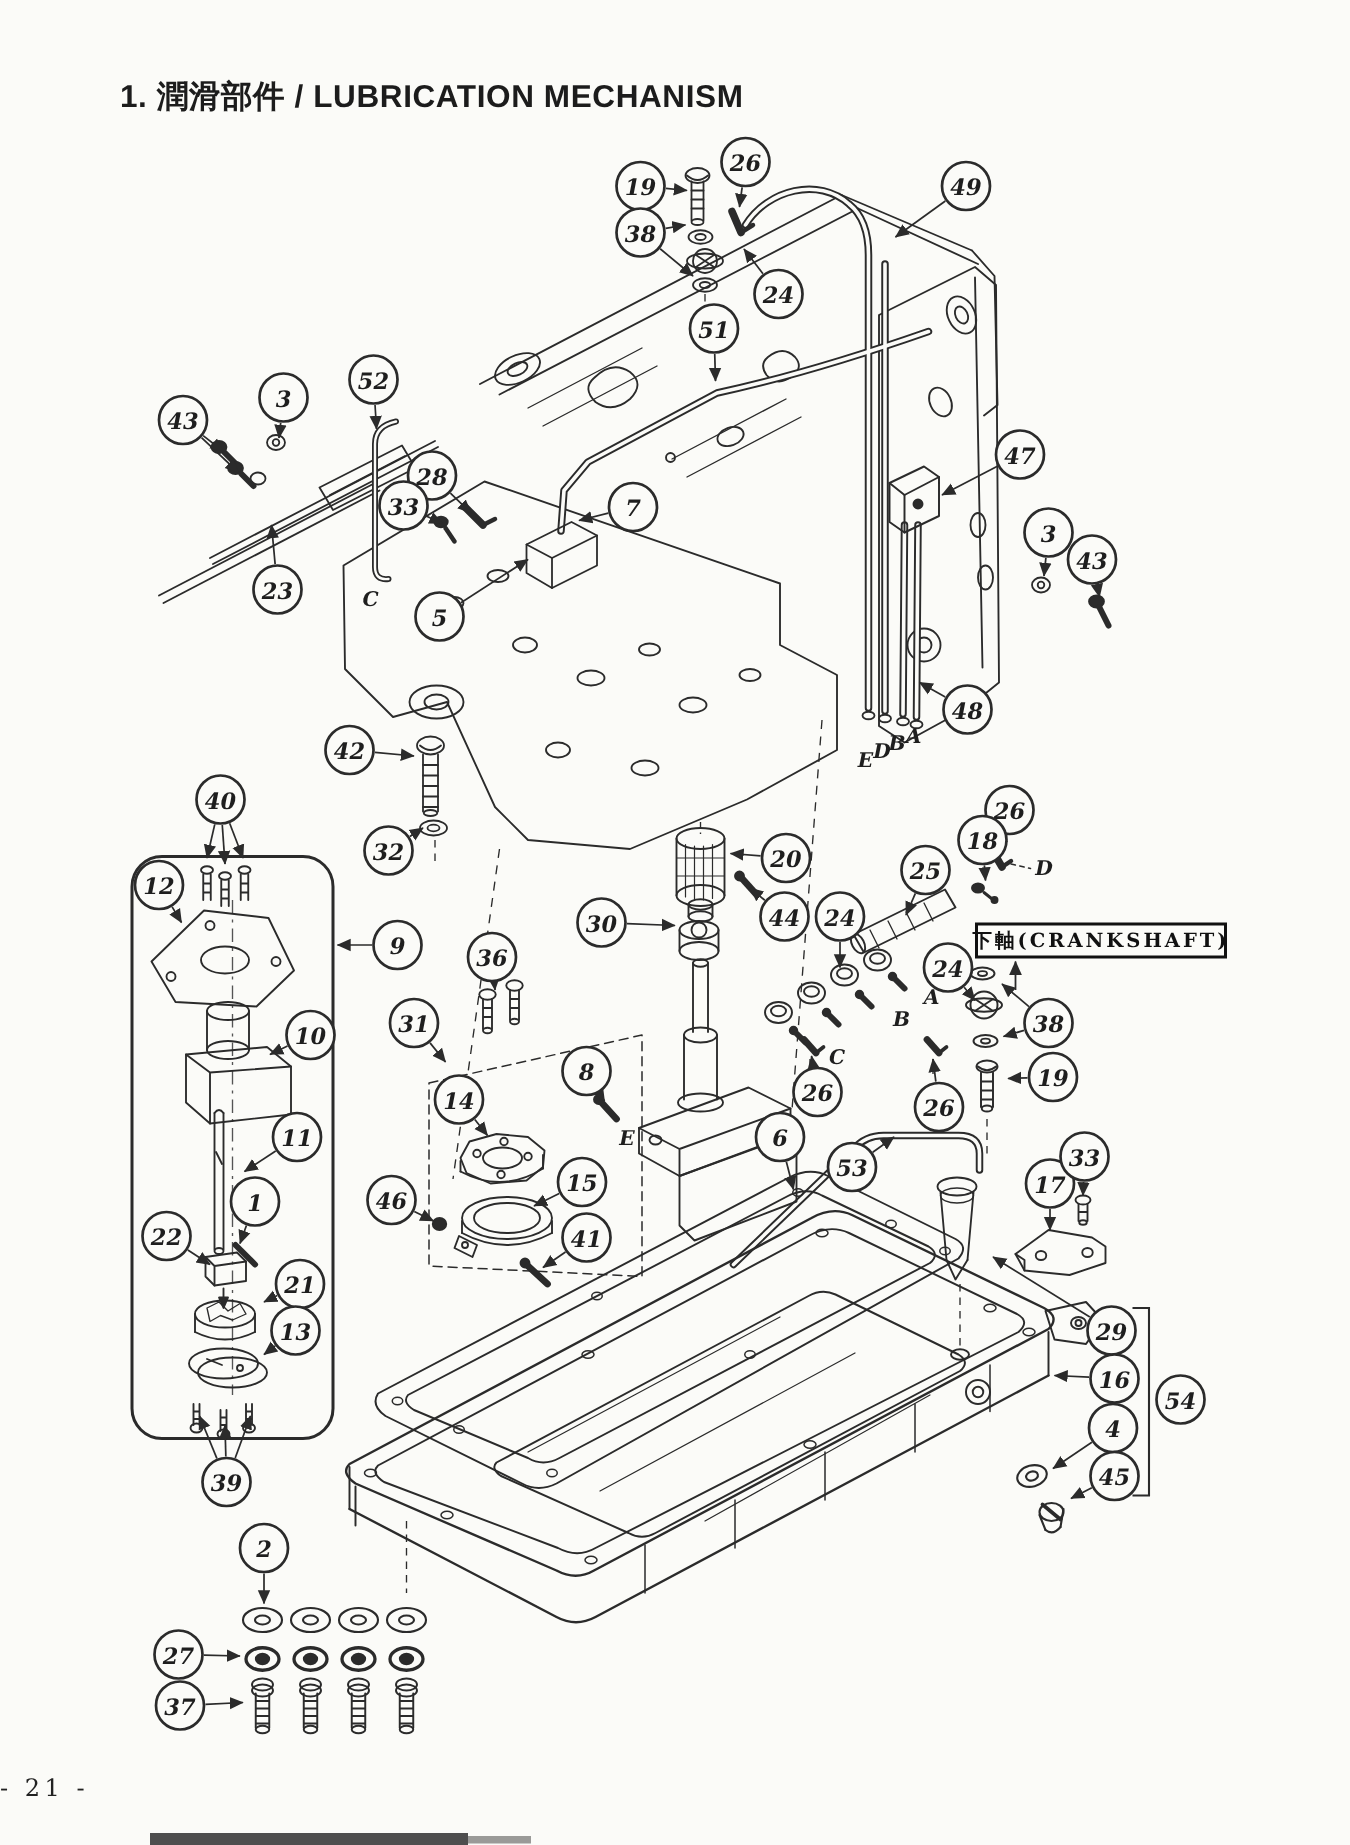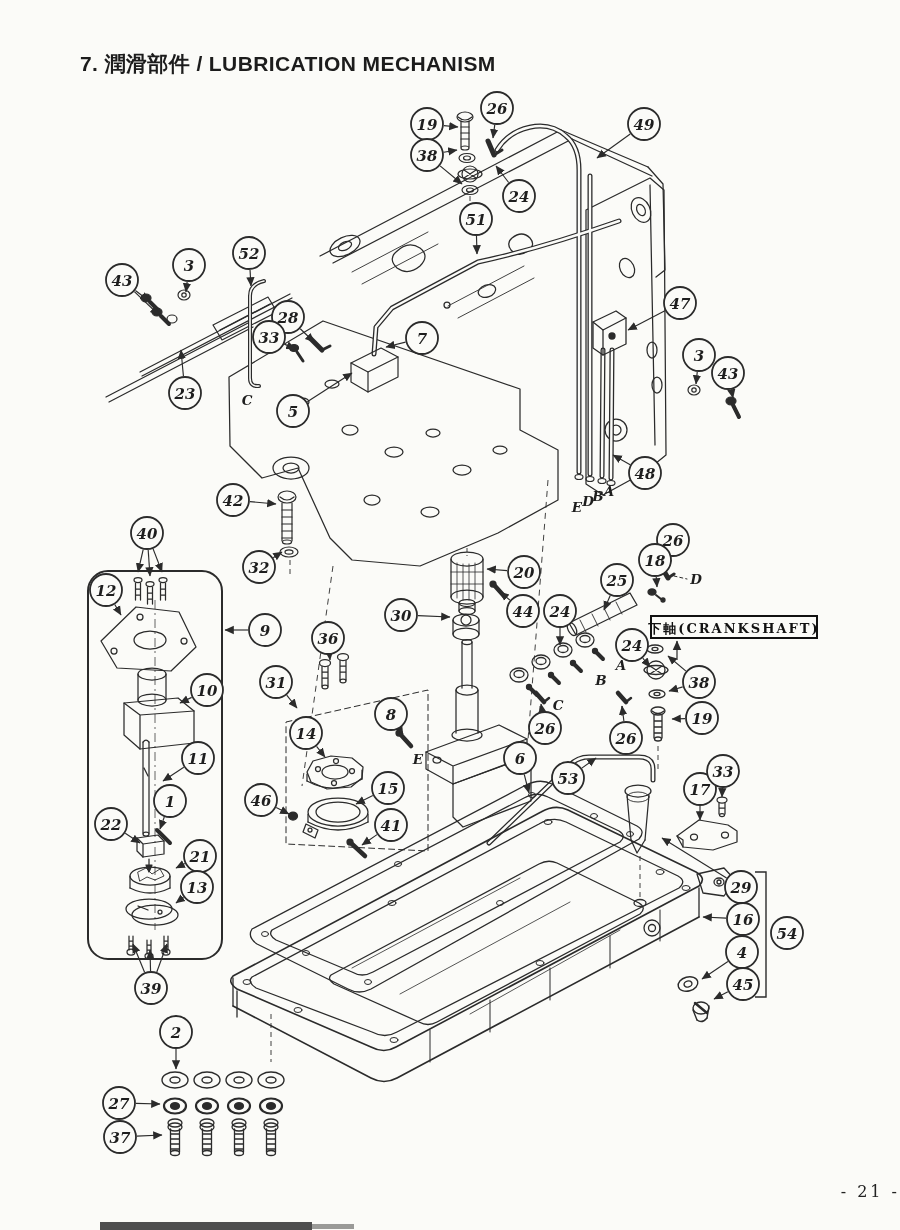--- a/index.html
+++ b/index.html
@@ -1,33 +1,33 @@
 <!DOCTYPE html>
 <html><head>
 <meta charset="utf-8">
 <style>
   html,body{margin:0;padding:0;background:#e8e8e6;}
   .page{position:relative;width:900px;height:1230px;margin:0 auto;background:#fbfbf8;
         font-family:"Liberation Sans", sans-serif;overflow:hidden;}
   .title{position:absolute;left:80px;top:50px;font-size:21px;font-weight:bold;color:#1c1c1c;
          letter-spacing:.4px;font-family:"Liberation Sans", sans-serif;}
-  .pageno{position:absolute;left:0;right:0;top:1182px;text-align:right;font-size:16px;color:#222;
+  .pageno{position:absolute;left:0;right:0;top:1182px;text-align:left;font-size:16px;color:#222;
           font-family:"DejaVu Serif", serif;letter-spacing:3px;}
   .scanbar{position:absolute;left:100px;top:1222px;width:212px;height:8px;background:#4e4e4e;}
   .scanbar2{position:absolute;left:312px;top:1224px;width:42px;height:5px;background:#9a9a98;}
   svg{position:absolute;left:0;top:0;}
   svg text.co{font-family:"DejaVu Serif", serif;font-style:italic;font-weight:bold;font-size:15px;fill:#1e1e1e;}
   svg text.lt{font-family:"DejaVu Serif", serif;font-style:italic;font-weight:bold;font-size:13.5px;fill:#1e1e1e;}
   svg text.ck{font-family:"DejaVu Serif", serif;font-weight:bold;font-size:13px;fill:#111;letter-spacing:2px;}
 </style>
 </head>
 <body>
 
 <div class="page">
-  <div class="title">7. 潤滑部件 / LUBRICATION MECHANISM</div>
+  <div class="title">1. 潤滑部件 / LUBRICATION MECHANISM</div>
 
   <svg id="dwg" width="900" height="1230" viewBox="0 0 900 1230">
     <defs>
       <marker id="ah" markerWidth="9" markerHeight="9" viewBox="0 0 10 10" refX="8.5" refY="5" orient="auto">
         <path d="M0,1 L9,5 L0,9 Z" fill="#2b2b2b"></path>
       </marker>
     </defs>
 
     <g stroke="#2b2b2b" fill="none" stroke-width="1.25" stroke-linejoin="round" stroke-linecap="round">
 

